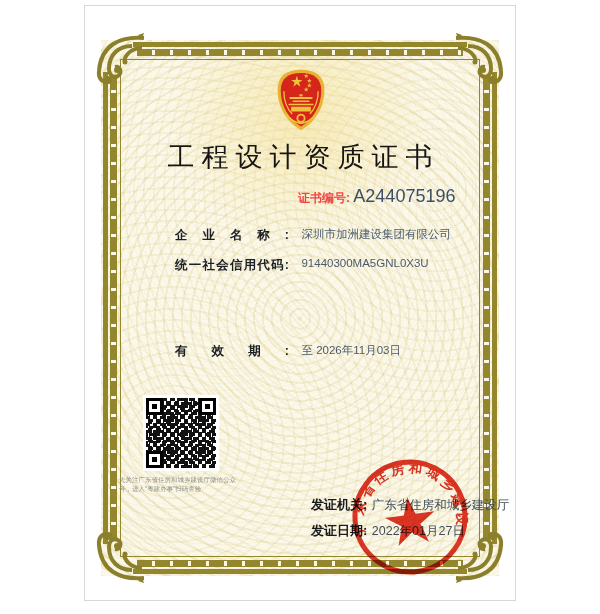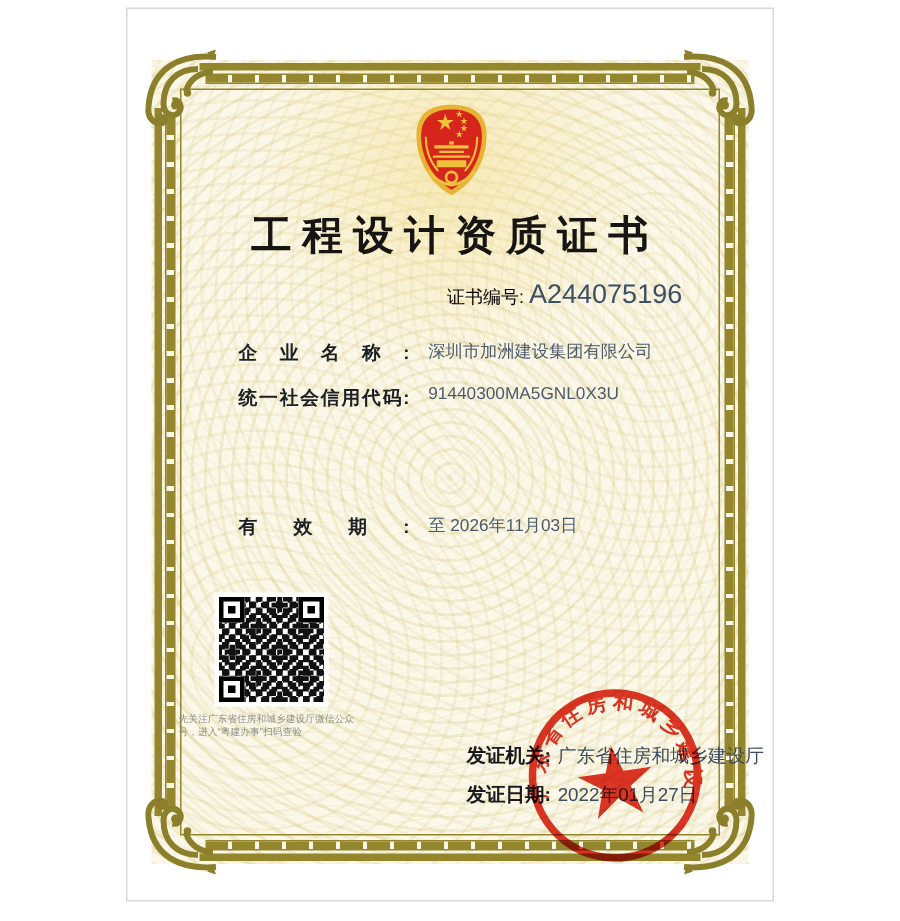--- a/index.html
+++ b/index.html
@@ -48,28 +48,28 @@
   .corner { position:absolute; width:52px; height:52px; }
   .corner.tl { left:-9px; top:-9px; }
   .corner.tr { right:-9px; top:-9px; transform:scaleX(-1); }
   .corner.bl { left:-9px; bottom:-9px; transform:scaleY(-1); }
   .corner.br { right:-9px; bottom:-9px; transform:scale(-1,-1); }
 
   .emblem { position:absolute; left:190px; top:62px; width:52px; height:64px; }
 
   .title {
     position:absolute; left:0; right:0; top:133px;
-    text-align:center; font-size:27px; font-weight:bold; color:#171513;
+    text-align:center; font-size:27px; font-weight:normal; color:#171513;
     letter-spacing:7px; text-indent:7px;
   }
   .certno { position:absolute; left:213px; top:180px; font-size:12px; }
-  .certno .lab { font-weight:normal; color:#000000;margin-top:14px; }
+  .certno .lab { font-weight:bold; color:#ef4444;margin-top:14px; }
   .certno .val { color:#3c4f63; font-size:18px; }
 
-  .field-row { position:absolute; left:44px; width:350px;padding-left:30px; }
+  .field-row { position:absolute; left:60px; width:350px;padding-left:30px; }
   .flabel {
     display:inline-block; width:114px; vertical-align:top;
     font-size:12.5px; font-weight:bold; color:#1c1f24;
     text-align:justify; text-align-last:justify;
   }
   .fvalue {
     display:inline-block; margin-left:8px; vertical-align:top;
     font-size:11.5px; color:#4c5b6b; max-width:222px;
   }
   .fvalue.small { font-size:7.5px; line-height:9px; color:#6d7c8c; padding-top:2px; }

